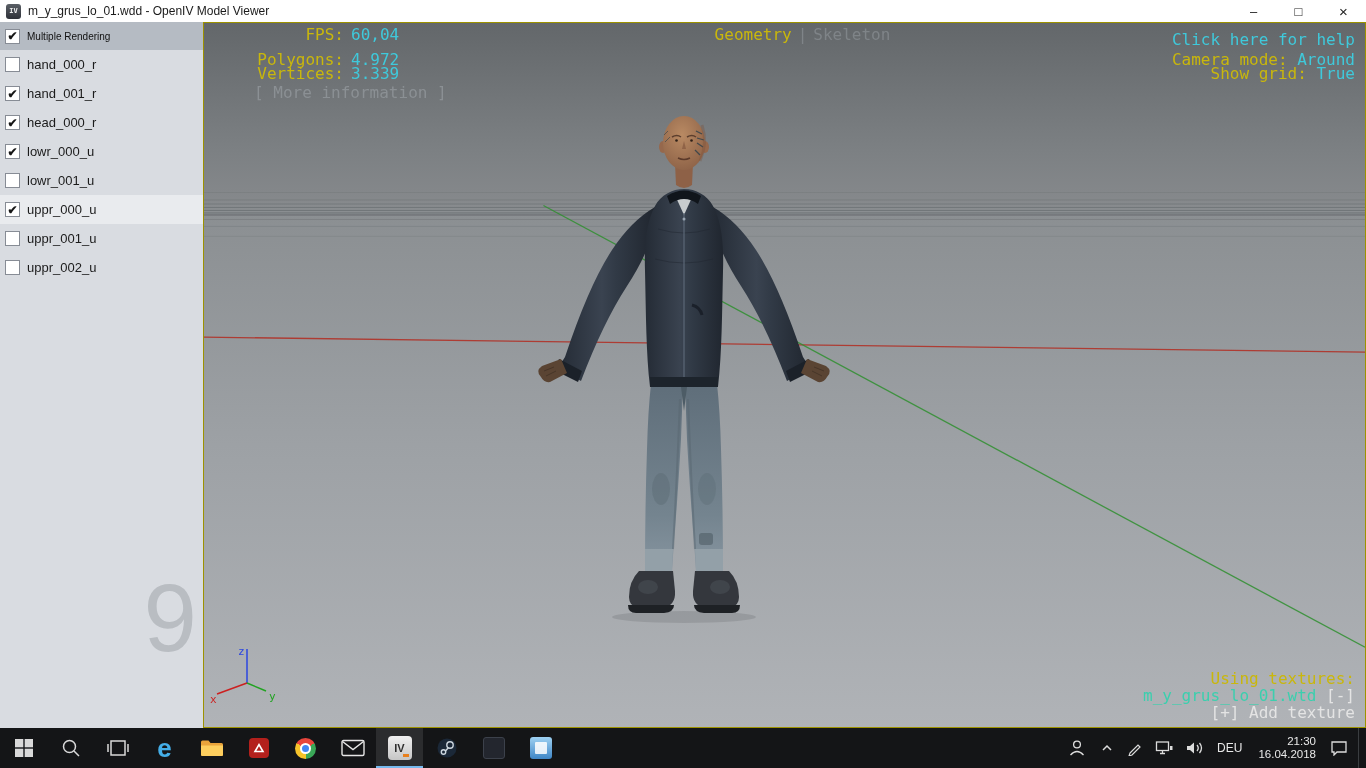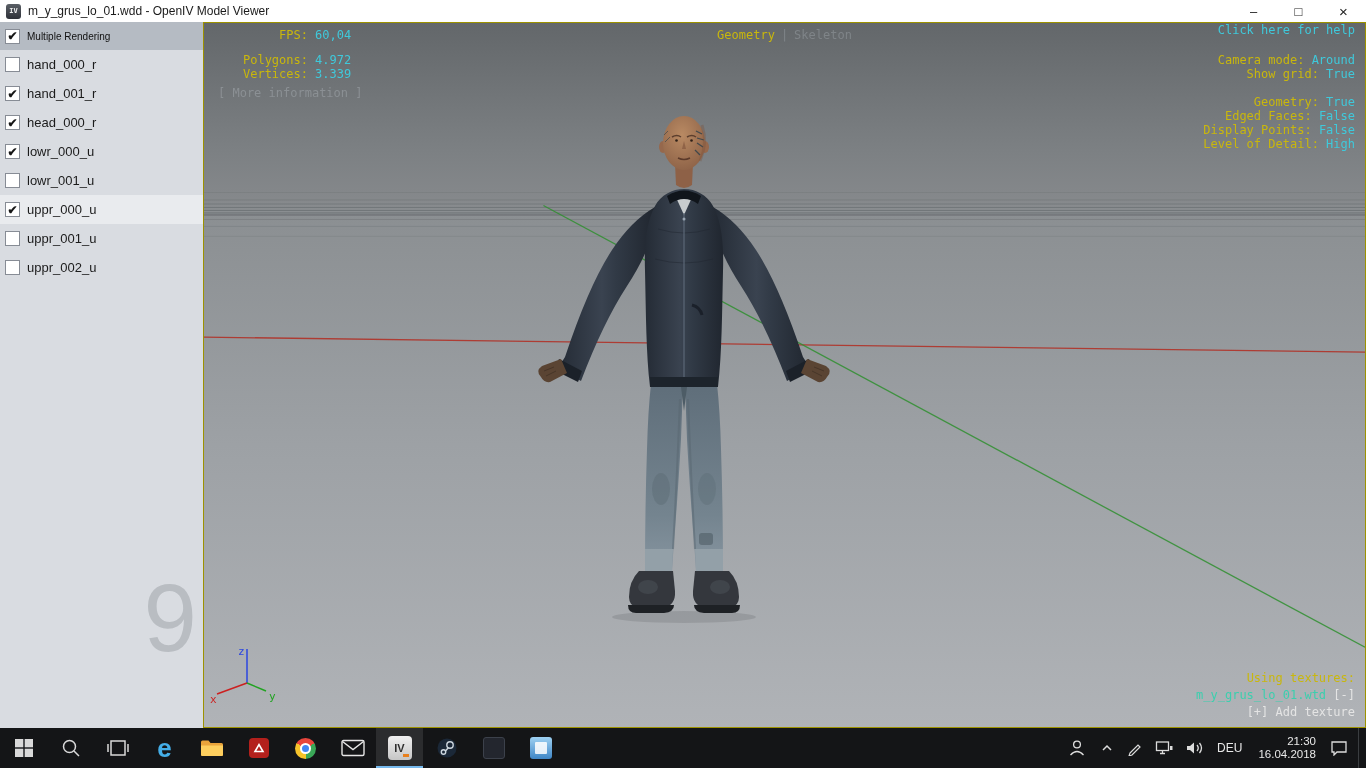--- a/index.html
+++ b/index.html
@@ -42,38 +42,38 @@
   
   .viewport { position:relative; flex:1; overflow:hidden;
               border:1px solid #9d9200;
               background:linear-gradient(180deg,#63676a 0%, #7c8083 18%, #85888b 25%,
                          #8b8f92 27%, #9da1a5 60%, #b0b3b7 100%); }
   .grid, .model { position:absolute; pointer-events:none; }
   .grid { inset:0; width:100%; height:100%; }
   .model { left:330px; top:86px; width:300px; height:516px; }
   .axis { position:absolute; left:3px; bottom:4px; pointer-events:none; }
 
-  .ovl { position:absolute; font-family:"DejaVu Sans Mono",monospace; font-size:12px;
-         line-height:14px; white-space:nowrap; }
+  .ovl { position:absolute; font-family:"DejaVu Sans Mono",monospace; font-size:16px;
+         line-height:14px; white-space:nowrap;margin-left:36px; }
   .lbl { color:var(--label-yellow,#c9b70c); }
   .val { color:var(--value-cyan,#3fc9db); }
   .white { color:#e4e4e4; }
 
   .stats { left:14px; top:5px; }
   .stat-lbl { display:inline-block; width:90px; text-align:right; color:var(--label-yellow,#c9b70c); }
   .stat-val { color:var(--value-cyan,#3fc9db); margin-left:7px; }
   .fps-line { margin-bottom:11px; }
   .more-info { color:var(--muted-gray,#8b9094); margin-top:5px; cursor:pointer; }
 
   .tabs { top:5px; left:0; right:0; text-align:center; }
   .tab-geometry { color:var(--label-yellow,#c9b70c); cursor:pointer; }
   .tab-divider { color:#7f8488; margin:0 6px; }
   .tab-skeleton { color:#7f8488; cursor:pointer; }
 
-  .help { top:0; right:10px; color:var(--value-cyan,#3fc9db); cursor:pointer; }
+  .help { top:10px; right:10px; color:var(--value-cyan,#3fc9db); cursor:pointer; }
   .settings { right:10px; text-align:right; }
   .settings.block1 { top:30px; }
   .settings.block2 { top:72px; }
 
   .textures { right:10px; bottom:6px; text-align:right; line-height:17px; }
   .tex-file { color:var(--texture-green,#3bcfae); }
 
   
   .taskbar { height:40px; background:#141517; display:flex; align-items:stretch; }
   .tb-btn { width:47px; display:flex; align-items:center; justify-content:center; cursor:default; }
@@ -277,26 +277,20 @@
         <span class="tab-geometry">Geometry</span><span class="tab-divider">|</span><span class="tab-skeleton">Skeleton</span>
       </div>
 
       <div class="ovl help">Click here for help</div>
 
       <div class="ovl settings block1">
         <div><span class="lbl">Camera mode:</span> <span class="val">Around</span></div>
         <div><span class="lbl">Show grid:</span> <span class="val">True</span></div>
       </div>
 
-      <div class="ovl settings block2">
-        <div><span class="lbl">Geometry:</span> <span class="val">True</span></div>
-        <div><span class="lbl">Edged Faces:</span> <span class="val">False</span></div>
-        <div><span class="lbl">Display Points:</span> <span class="val">False</span></div>
-        <div><span class="lbl">Level of Detail:</span> <span class="val">High</span></div>
-      </div>
 
       <div class="ovl textures">
         <div class="lbl">Using textures:</div>
         <div><span class="tex-file">m_y_grus_lo_01.wtd</span> <span class="white">[-]</span></div>
         <div class="white">[+] Add texture</div>
       </div>
 
       <svg class="axis" width="80" height="80" viewBox="0 0 80 80">
         <line x1="40" y1="40" x2="40" y2="6" stroke="#2b46e0" stroke-width="1.5"></line>
         <line x1="40" y1="40" x2="10" y2="51" stroke="#cc2020" stroke-width="1.5"></line>

